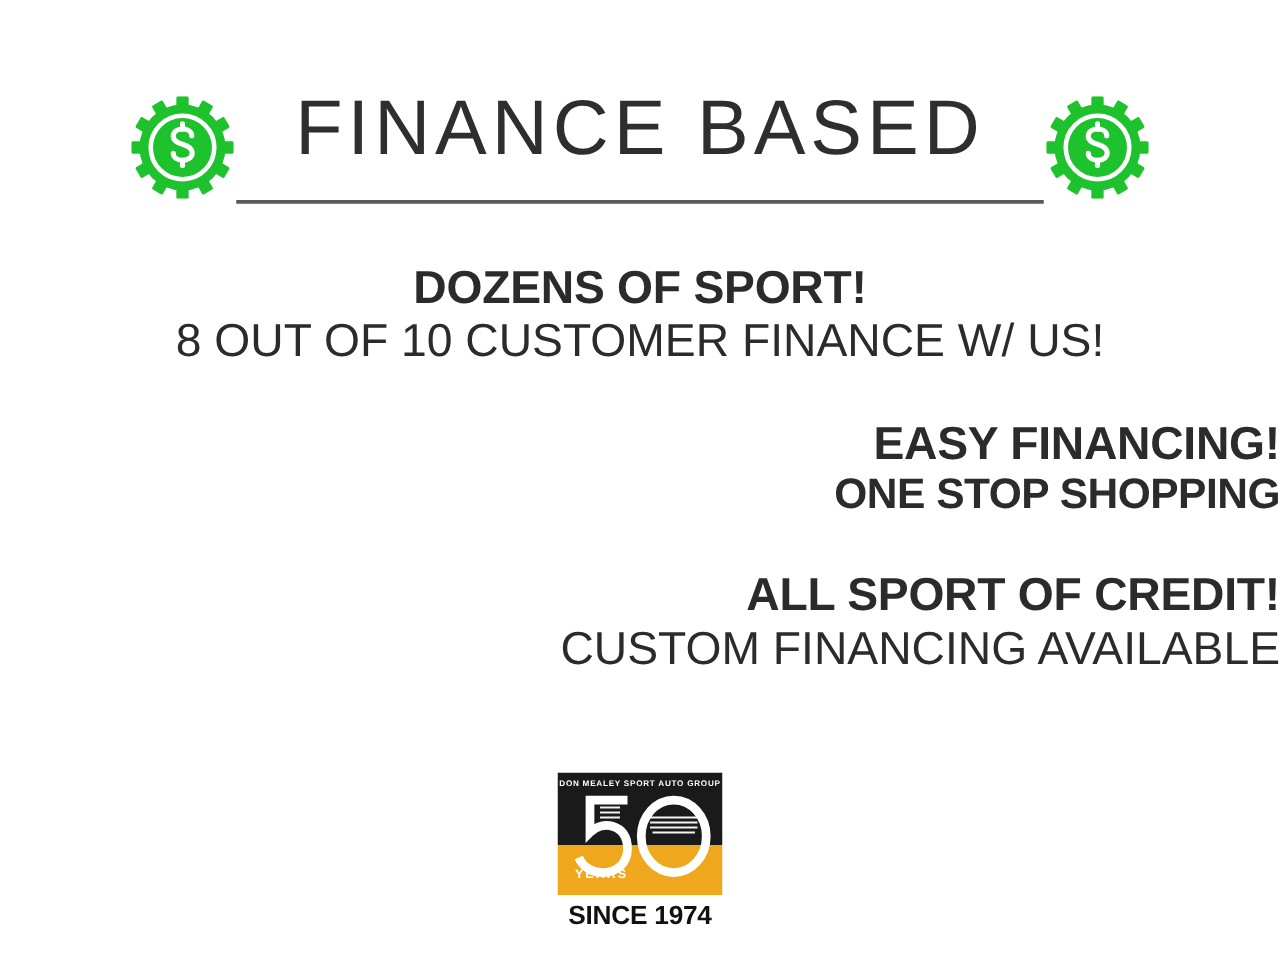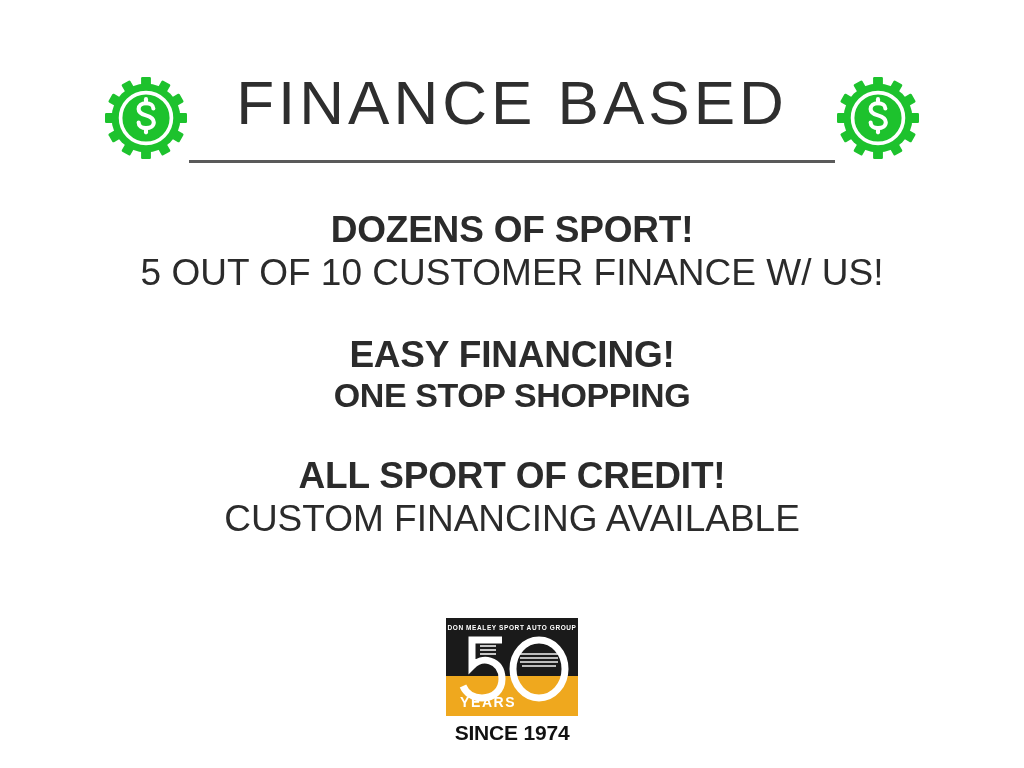--- a/index.html
+++ b/index.html
@@ -69,21 +69,21 @@
 
   
   .body-copy {
     position: absolute;
     left: 0;
     top: 208px;
     width: 1024px;
     text-align: center;
   }
   .block { margin: 0; }
-  .block + .block { margin-top: 38px; }
+  .block + .block { margin-top: 38px; text-align: right; }
 
   .line {
     line-height: 1.17;
     white-space: nowrap;
     color: #2b2b2b;
   }
 
   
   .line.heavy {
     font-size: 37px;
@@ -145,21 +145,21 @@
   .logo-fifty {
     position: absolute;
     left: 0; top: 14px;
     width: 132px; height: 78px;
     z-index: 3;
   }
   .logo-fifty svg { display: block; width: 132px; height: 78px; }
   .logo-years {
     position: absolute;
     left: 14px; top: 76px;
-    font-size: 14px;
+    font-size: 10px;
     font-weight: 700;
     letter-spacing: 1.6px;
     color: #ffffff;
     z-index: 5;
     white-space: nowrap;
   }
   .logo-since {
     margin-top: 5px;
     width: 132px;
     text-align: center;
@@ -244,21 +244,21 @@
         </g>
       </svg>
     </span>
 
   </div>
 
   <div class="body-copy">
 
     <div class="block">
       <div class="line heavy">DOZENS OF SPORT!</div>
-      <div class="line sub">5 OUT OF 10 CUSTOMER FINANCE W/ US!</div>
+      <div class="line sub">8 OUT OF 10 CUSTOMER FINANCE W/ US!</div>
     </div>
 
     <div class="block">
       <div class="line heavy">EASY FINANCING!</div>
       <div class="line sub-wide">ONE STOP SHOPPING</div>
     </div>
 
     <div class="block">
       <div class="line heavy">ALL SPORT OF CREDIT!</div>
       <div class="line sub">CUSTOM FINANCING AVAILABLE</div>

